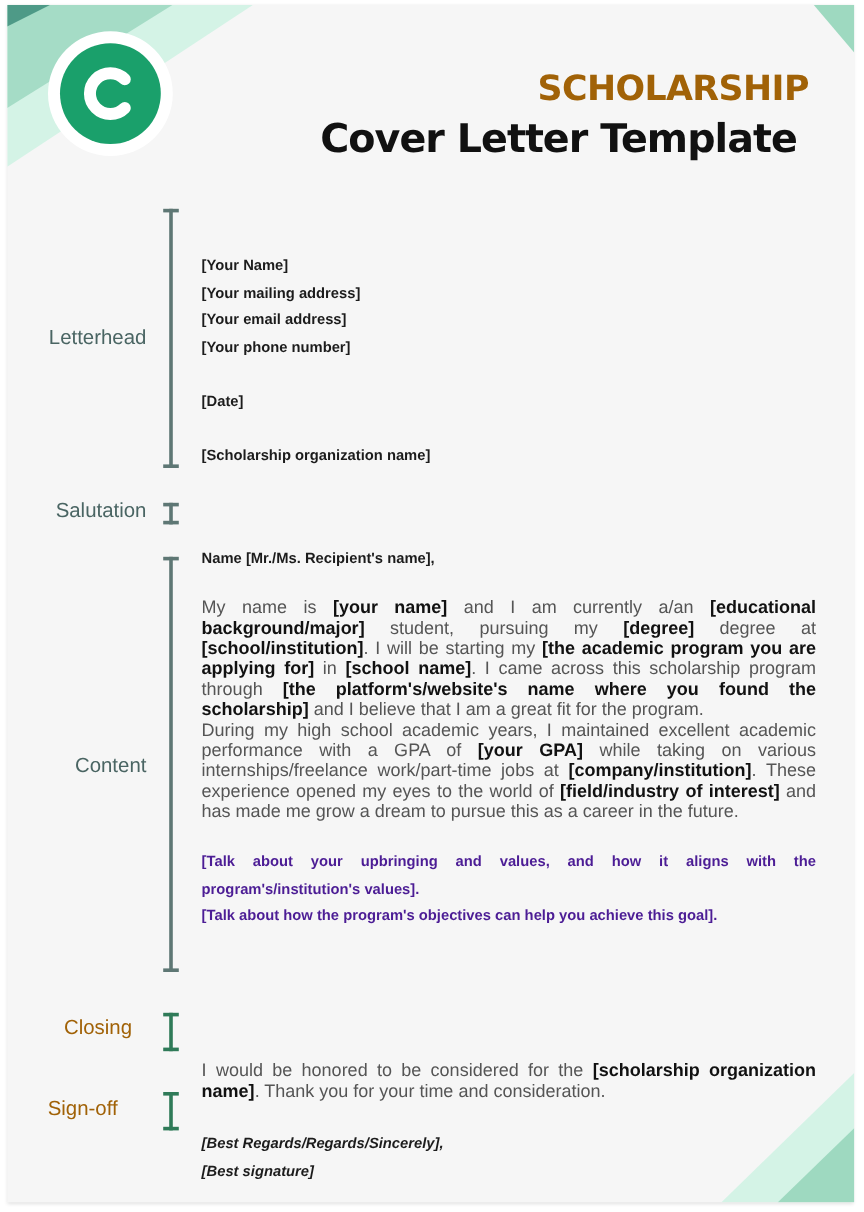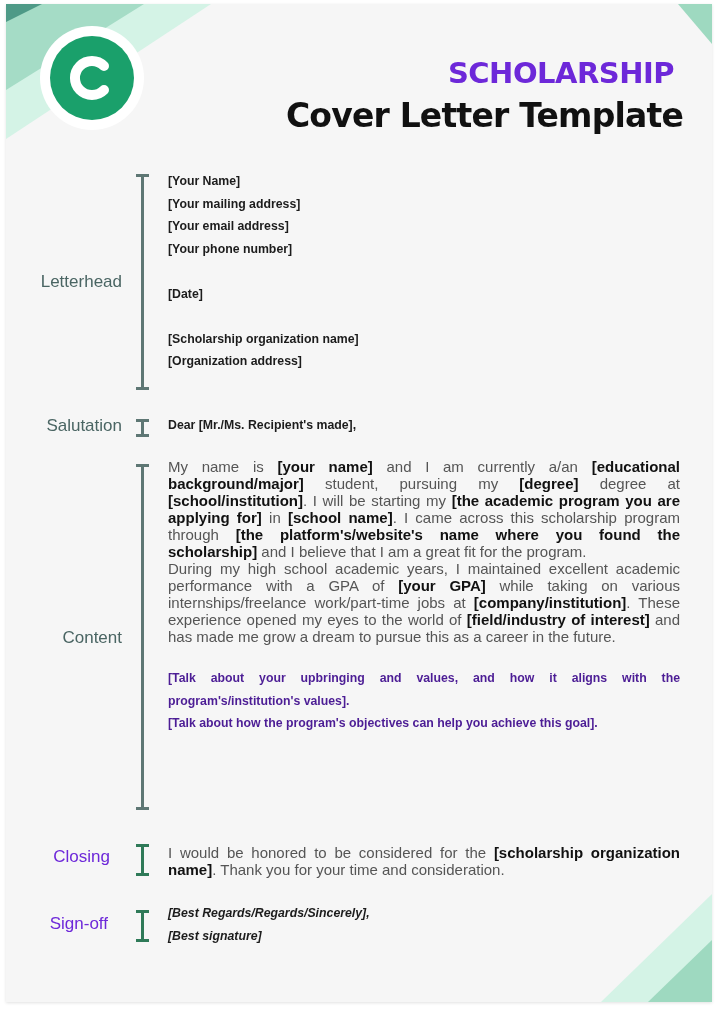--- a/index.html
+++ b/index.html
@@ -1,30 +1,30 @@
 <!DOCTYPE html>
 <html><head>
 <meta charset="utf-8">
 <style>
   html, body { margin:0; padding:0; }
   body { width:720px; height:1010px; background:#ffffff; position:relative; overflow:hidden; font-family:"Liberation Sans", sans-serif; }
   .page { position:absolute; left:6px; top:4px; width:706px; height:998px; background:#f6f6f6; box-shadow:0 1px 3px rgba(0,0,0,0.12); overflow:hidden; }
   .deco { position:absolute; left:0; top:0; }
   .logo { position:absolute; left:34px; top:22px; width:104px; height:104px; border-radius:50%; background:#ffffff; display:flex; align-items:center; justify-content:center; }
   .logo-inner { width:84px; height:84px; border-radius:50%; background:#1aa06b; display:flex; align-items:center; justify-content:center; }
-  .title1 { position:absolute; right:38px; top:52px; font-family:"DejaVu Sans", sans-serif; font-weight:bold; font-size:29px; color:#6d28d9; letter-spacing:-0.5px; }
-  .title2 { position:absolute; right:29px; top:92px; font-family:"DejaVu Sans", sans-serif; font-weight:bold; font-size:33px; color:#111; letter-spacing:-0.8px; }
+  .title1 { position:absolute; right:38px; top:52px; font-family:"DejaVu Sans", sans-serif; font-weight:bold; font-size:29px; color:#a16207; letter-spacing:-0.5px; }
+  .title2 { position:absolute; right:48px; top:92px; font-family:"DejaVu Sans", sans-serif; font-weight:bold; font-size:33px; color:#111; letter-spacing:-0.8px; }
   .section-label { position:absolute; font-family:Liberation Sans, sans-serif; font-size:17px; color:#4a6563; text-align:right; }
-  .section-label.green { color:#6d28d9; }
+  .section-label.green { color:#a16207; }
   .bracket { position:absolute; width:12px; }
   .bracket .v { position:absolute; left:5px; top:0; bottom:0; width:3px; background:#5e7774; }
   .bracket .t, .bracket .b { position:absolute; left:0; width:13px; height:3px; background:#5e7774; }
   .bracket .t { top:0; } .bracket .b { bottom:0; }
   .bracket.green .v, .bracket.green .t, .bracket.green .b { background:#2f7a58; }
-  .block { position:absolute; left:162px; font-size:12.3px; color:#1c1c1c; line-height:22.5px; }
+  .block { position:absolute; left:162px; font-size:12.3px; color:#1c1c1c; line-height:22.5px;margin-top:40px; }
   .block .line { font-weight:bold; white-space:nowrap; }
   .para { width:512px; text-align:justify; color:#555; font-size:15px; line-height:17px; }
   .para b { color:#111; }
   .bold-para { width:512px; text-align:justify; font-weight:bold; color:#4c1d95; font-size:12.3px; line-height:22.5px; }
 </style>
 </head>
 <body>
 
 <div class="page">
   <svg class="deco" width="706" height="998">
@@ -55,31 +55,30 @@
     </div>
   <div class="block" style="top:166px;" id="letterhead">
       <div class="line">[Your Name]</div>
       <div class="line">[Your mailing address]</div>
       <div class="line">[Your email address]</div>
       <div class="line">[Your phone number]</div>
       <div class="line">&nbsp;</div>
       <div class="line">[Date]</div>
       <div class="line">&nbsp;</div>
       <div class="line">[Scholarship organization name]</div>
-      <div class="line">[Organization address]</div>
     </div>
 
   <div class="section-label" style="left:20px;top:412px;width:96px;">Salutation</div>
   <div class="bracket" style="left:130px;top:415px;height:18px;">
       <div class="t"></div>
       <div class="v"></div>
       <div class="b"></div>
     </div>
   <div class="block" style="top:410px;">
-    <span class="line">Dear [Mr./Ms. Recipient's made],</span>
+    <span class="line">Name [Mr./Ms. Recipient's name],</span>
   </div>
 
   <div class="section-label" style="left:20px;top:624px;width:96px;">Content</div>
   <div class="bracket" style="left:130px;top:460px;height:346px;">
       <div class="t"></div>
       <div class="v"></div>
       <div class="b"></div>
     </div>
   <div class="block" style="top:454px;">
     <div class="para" id="p1"><span>My name is </span><b>[your name]</b><span> and I am currently a/an </span><b>[educational background/major]</b><span> student, pursuing my </span><b>[degree]</b><span> degree at </span><b>[school/institution]</b><span>. I will be starting my </span><b>[the academic program you are applying for]</b><span> in </span><b>[school name]</b><span>. I came across this scholarship program through </span><b>[the platform's/website's name where you found the scholarship]</b><span> and I believe that I am a great fit for the program.</span></div>
@@ -94,21 +93,21 @@
   <div class="section-label green" style="left:20px;top:843px;width:84px;">Closing</div>
   <div class="bracket green" style="left:130px;top:840px;height:32px;">
       <div class="t"></div>
       <div class="v"></div>
       <div class="b"></div>
     </div>
   <div class="block" style="top:840px;">
     <div class="para" id="closing"><span>I would be honored to be considered for the </span><b>[scholarship organization name]</b><span>. Thank you for your time and consideration.</span></div>
   </div>
 
-  <div class="section-label green" style="left:18px;top:910px;width:84px;">Sign-off</div>
+  <div class="section-label green" style="left:8px;top:910px;width:84px;">Sign-off</div>
   <div class="bracket green" style="left:130px;top:906px;height:32px;">
       <div class="t"></div>
       <div class="v"></div>
       <div class="b"></div>
     </div>
   <div class="block" style="top:898px;font-style:italic;">
     <div class="line">[Best Regards/Regards/Sincerely],</div>
     <div class="line">[Best signature]</div>
   </div>
 </div>

